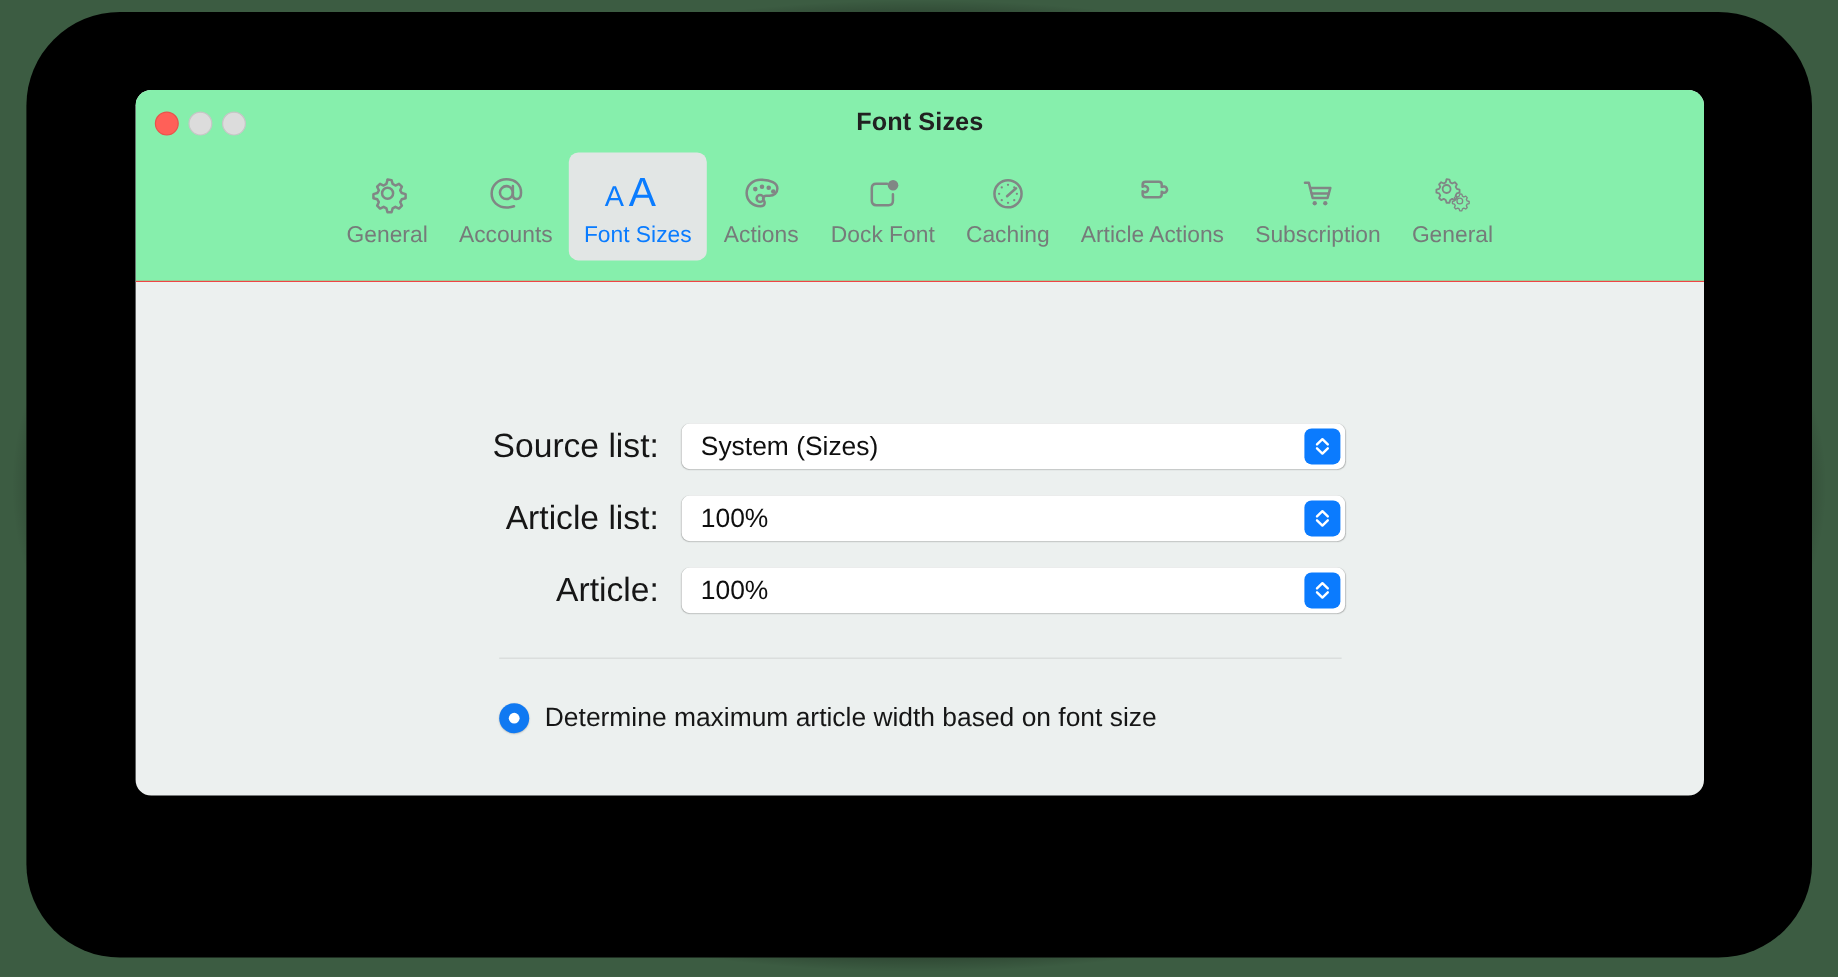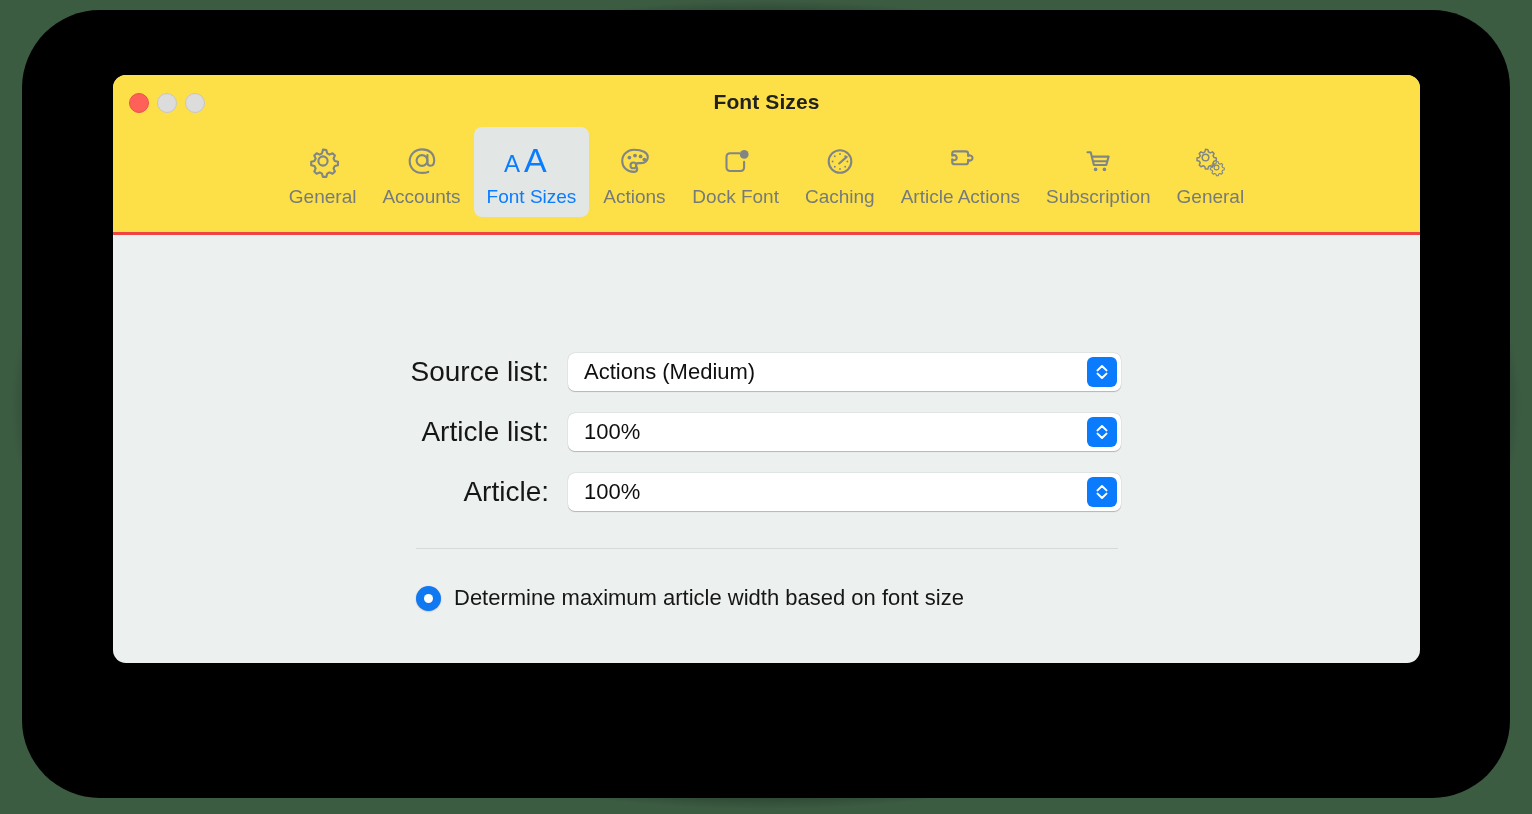--- a/index.html
+++ b/index.html
@@ -51,22 +51,22 @@
     height: 588px;
     background: #ecf0ef;
     border-radius: 13px;
     overflow: hidden;
     box-shadow: 0 2px 18px rgba(0,0,0,0.45);
   }
 
   .titlebar {
     position: relative;
     height: 160px;
-    background: #fde047;
-    border-bottom: 3px solid #ef4444;
+    background: #86efac;
+    border-bottom: 1px solid #ef4444;
     box-sizing: border-box;
   }
 
   .traffic {
     position: absolute;
     left: 16px;
     top: 18px;
     display: flex;
     gap: 8px;
   }
@@ -361,21 +361,21 @@
         </div>
 
       </div>
     </div>
 
     <div class="content">
 
       <div class="row" style="top:118px">
         <div class="row-label">Source list:</div>
         <div class="popup">
-          <span class="value">Actions (Medium)</span>
+          <span class="value">System (Sizes)</span>
           <span class="stepper">
             <svg width="18" height="20" viewBox="0 0 18 20">
               <path d="M4.5 8.4L9 4.0l4.5 4.4" fill="none" stroke="#ffffff" stroke-width="2" stroke-linecap="round" stroke-linejoin="round"></path>
               <path d="M4.5 11.6L9 16.0l4.5-4.4" fill="none" stroke="#ffffff" stroke-width="2" stroke-linecap="round" stroke-linejoin="round"></path>
             </svg>
           </span>
         </div>
       </div>
 
       <div class="row" style="top:178px">

